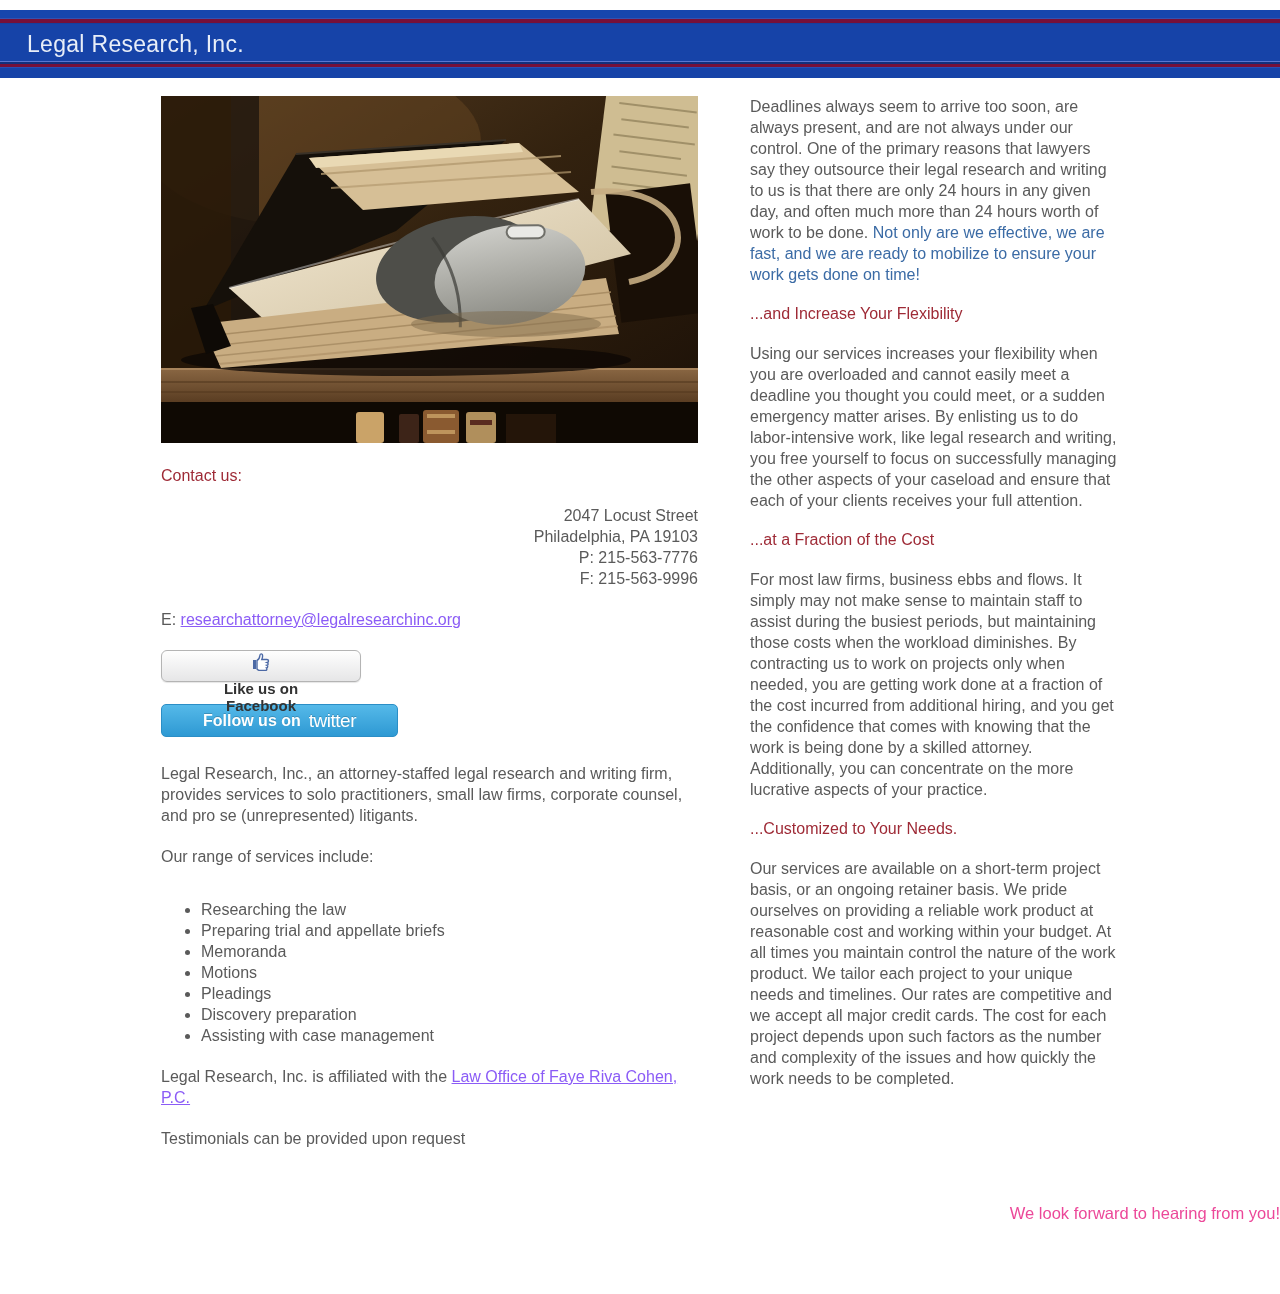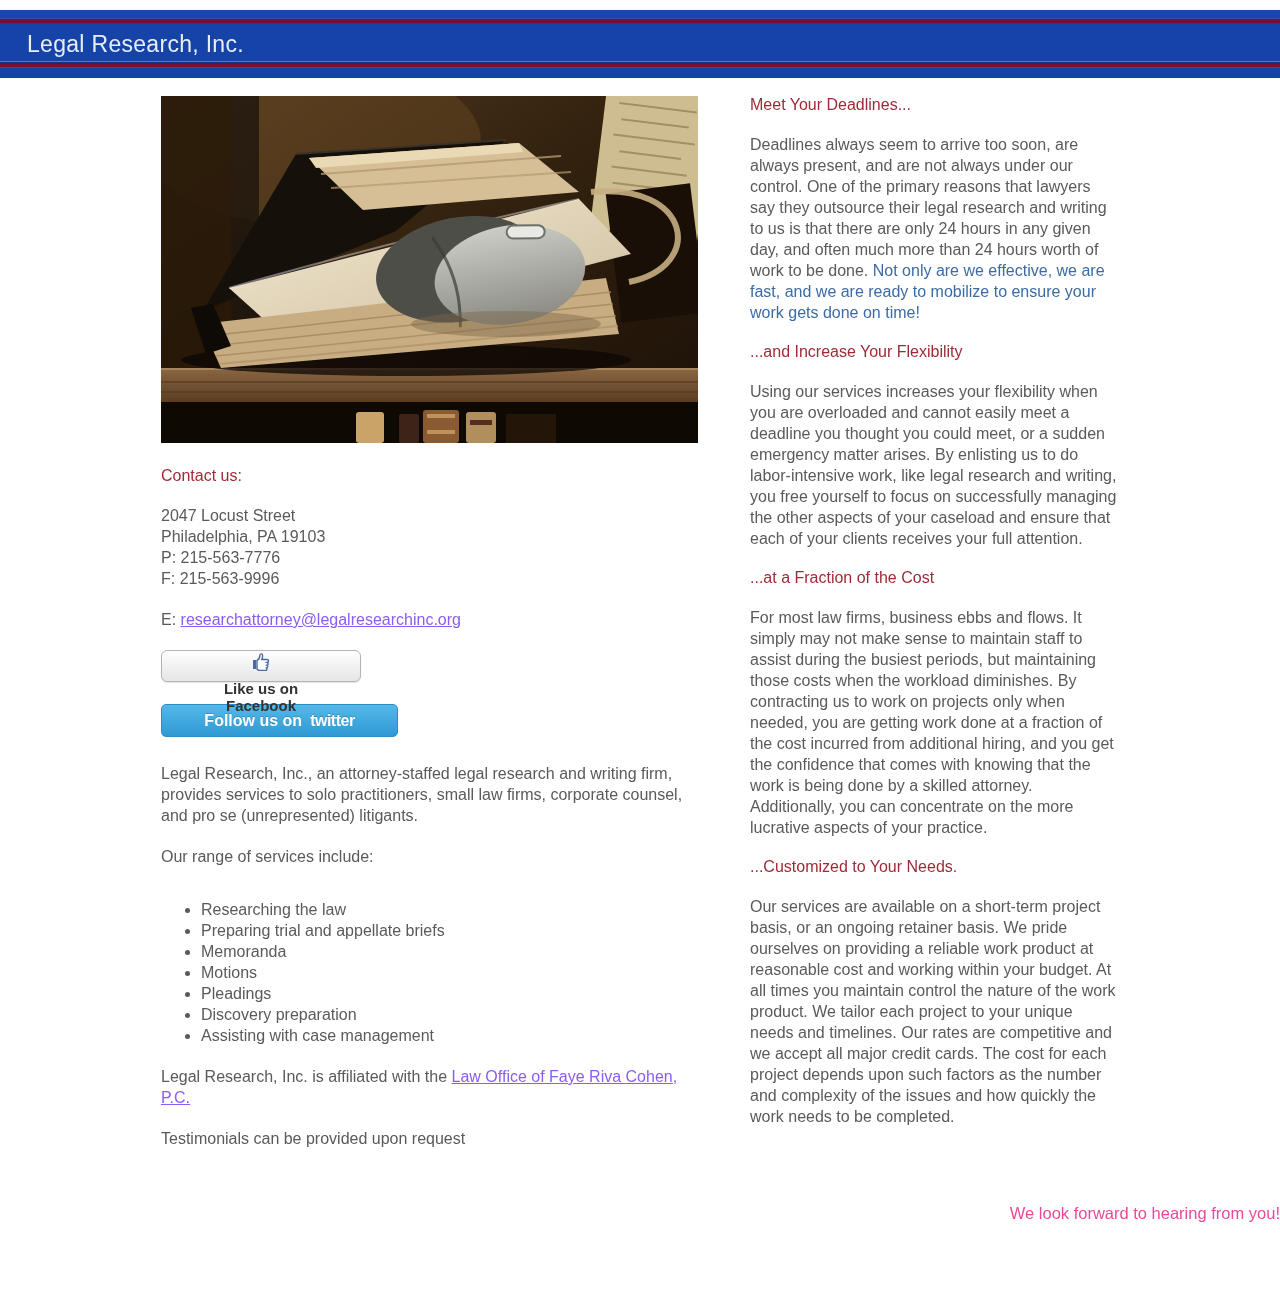--- a/index.html
+++ b/index.html
@@ -55,21 +55,21 @@
   }
   .tw-btn {
     width:237px; height:33px; margin:0 0 26px 0;
     display:flex; align-items:center; justify-content:center; gap:8px;
     border:1px solid #2b8ec6; border-radius:5px;
     background:linear-gradient(#55b9e9,#2e99d3);
     color:#ffffff; font-weight:700; font-size:16px; cursor:pointer;
     text-shadow:0 -1px 0 rgba(0,0,0,.18);
     font-family:"Liberation Sans", sans-serif;
   }
-  .tw-wordmark { font-weight:700; font-size:16px; letter-spacing:-.5px; }
+  .tw-wordmark { font-weight:400; font-size:19px; letter-spacing:-.5px; }
   
   .footer-msg { text-align:right; color:#ec4899; margin:34px 0 28px 12px; font-size:16.5px; }
 </style>
 </head>
 <body>
 
 <header class="top-header">
   <h1 class="site-title">Legal Research, Inc.</h1>
 </header>
 
@@ -158,21 +158,21 @@
         <polygon points="148,62 358,47 362,56 155,72" fill="#e9d9b4"></polygon>
         <path d="M160,78 L400,60" stroke="#b39a6f" stroke-width="2" fill="none" opacity=".8"></path>
         <path d="M170,92 L410,76" stroke="#b39a6f" stroke-width="2" fill="none" opacity=".7"></path>
 
         <polygon points="30,212 45,258 70,250 52,208" fill="#0e0a06"></polygon>
       </svg>
     </div>
 
     <h2 class="red-heading">Contact us:</h2>
 
-    <div style="margin:0 0 20px 0;">
+    <div style="margin:0 0 20px 0;text-align:right;">
       <div class="addr-line">2047 Locust Street</div>
       <div class="addr-line">Philadelphia, PA 19103</div>
       <div class="addr-line">P: 215-563-7776</div>
       <div class="addr-line">F: 215-563-9996</div>
     </div>
 
     <p><span>E: </span><a class="link">researchattorney@legalresearchinc.org</a></p>
 
     <button class="fb-btn">
       <span style="display:inline-flex;">
@@ -204,21 +204,20 @@
     </ul>
 
 
     <p><span>Legal Research, Inc. is affiliated with the </span><a class="link">Law Office of Faye Riva Cohen, P.C.</a></p>
 
     <p>Testimonials can be provided upon request</p>
   </div>
 
   <div class="col-right">
 
-    <h2 class="red-heading">Meet Your Deadlines...</h2>
     <p><span>Deadlines always seem to arrive too soon, are always present, and are not always under our control. One of the primary reasons that lawyers say they outsource their legal research and writing to us is that there are only 24 hours in any given day, and often much more than 24 hours worth of work to be done. </span><span class="blue-note">Not only are we effective, we are fast, and we are ready to mobilize to ensure your work gets done on time!</span></p>
 
     <h2 class="red-heading">...and Increase Your Flexibility</h2>
     <p>Using our services increases your flexibility when you are overloaded and cannot easily meet a deadline you thought you could meet, or a sudden emergency matter arises. By enlisting us to do labor-intensive work, like legal research and writing, you free yourself to focus on successfully managing the other aspects of your caseload and ensure that each of your clients receives your full attention.</p>
 
     <h2 class="red-heading">...at a Fraction of the Cost</h2>
     <p>For most law firms, business ebbs and flows. It simply may not make sense to maintain staff to assist during the busiest periods, but maintaining those costs when the workload diminishes. By contracting us to work on projects only when needed, you are getting work done at a fraction of the cost incurred from additional hiring, and you get the confidence that comes with knowing that the work is being done by a skilled attorney. Additionally, you can concentrate on the more lucrative aspects of your practice.</p>
 
     <h2 class="red-heading">...Customized to Your Needs.</h2>
     <p>Our services are available on a short-term project basis, or an ongoing retainer basis. We pride ourselves on providing a reliable work product at reasonable cost and working within your budget. At all times you maintain control the nature of the work product. We tailor each project to your unique needs and timelines. Our rates are competitive and we accept all major credit cards. The cost for each project depends upon such factors as the number and complexity of the issues and how quickly the work needs to be completed.</p>

